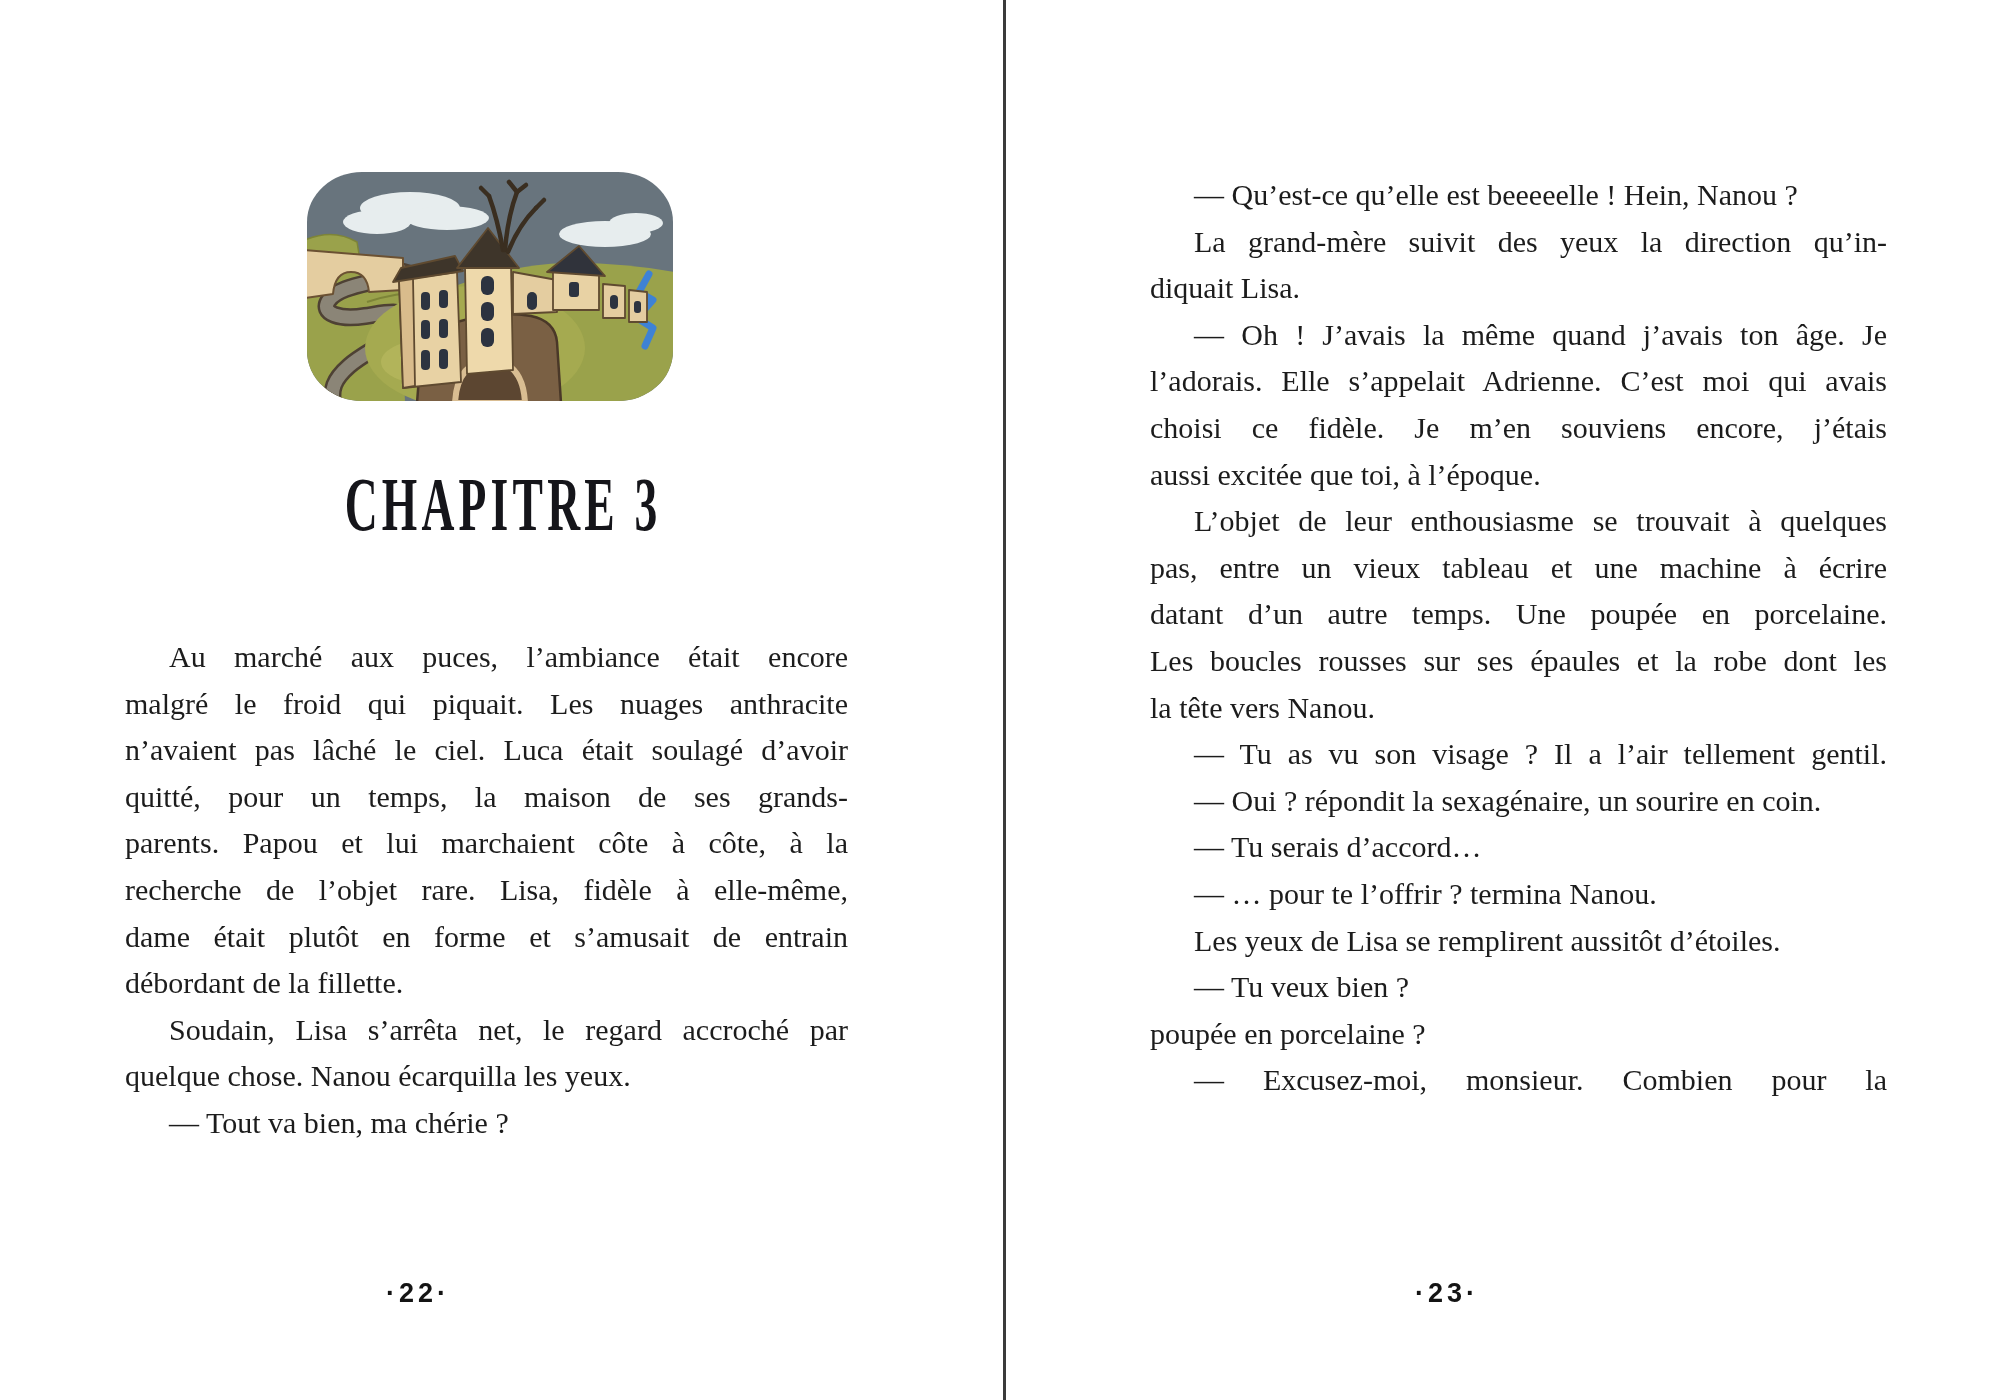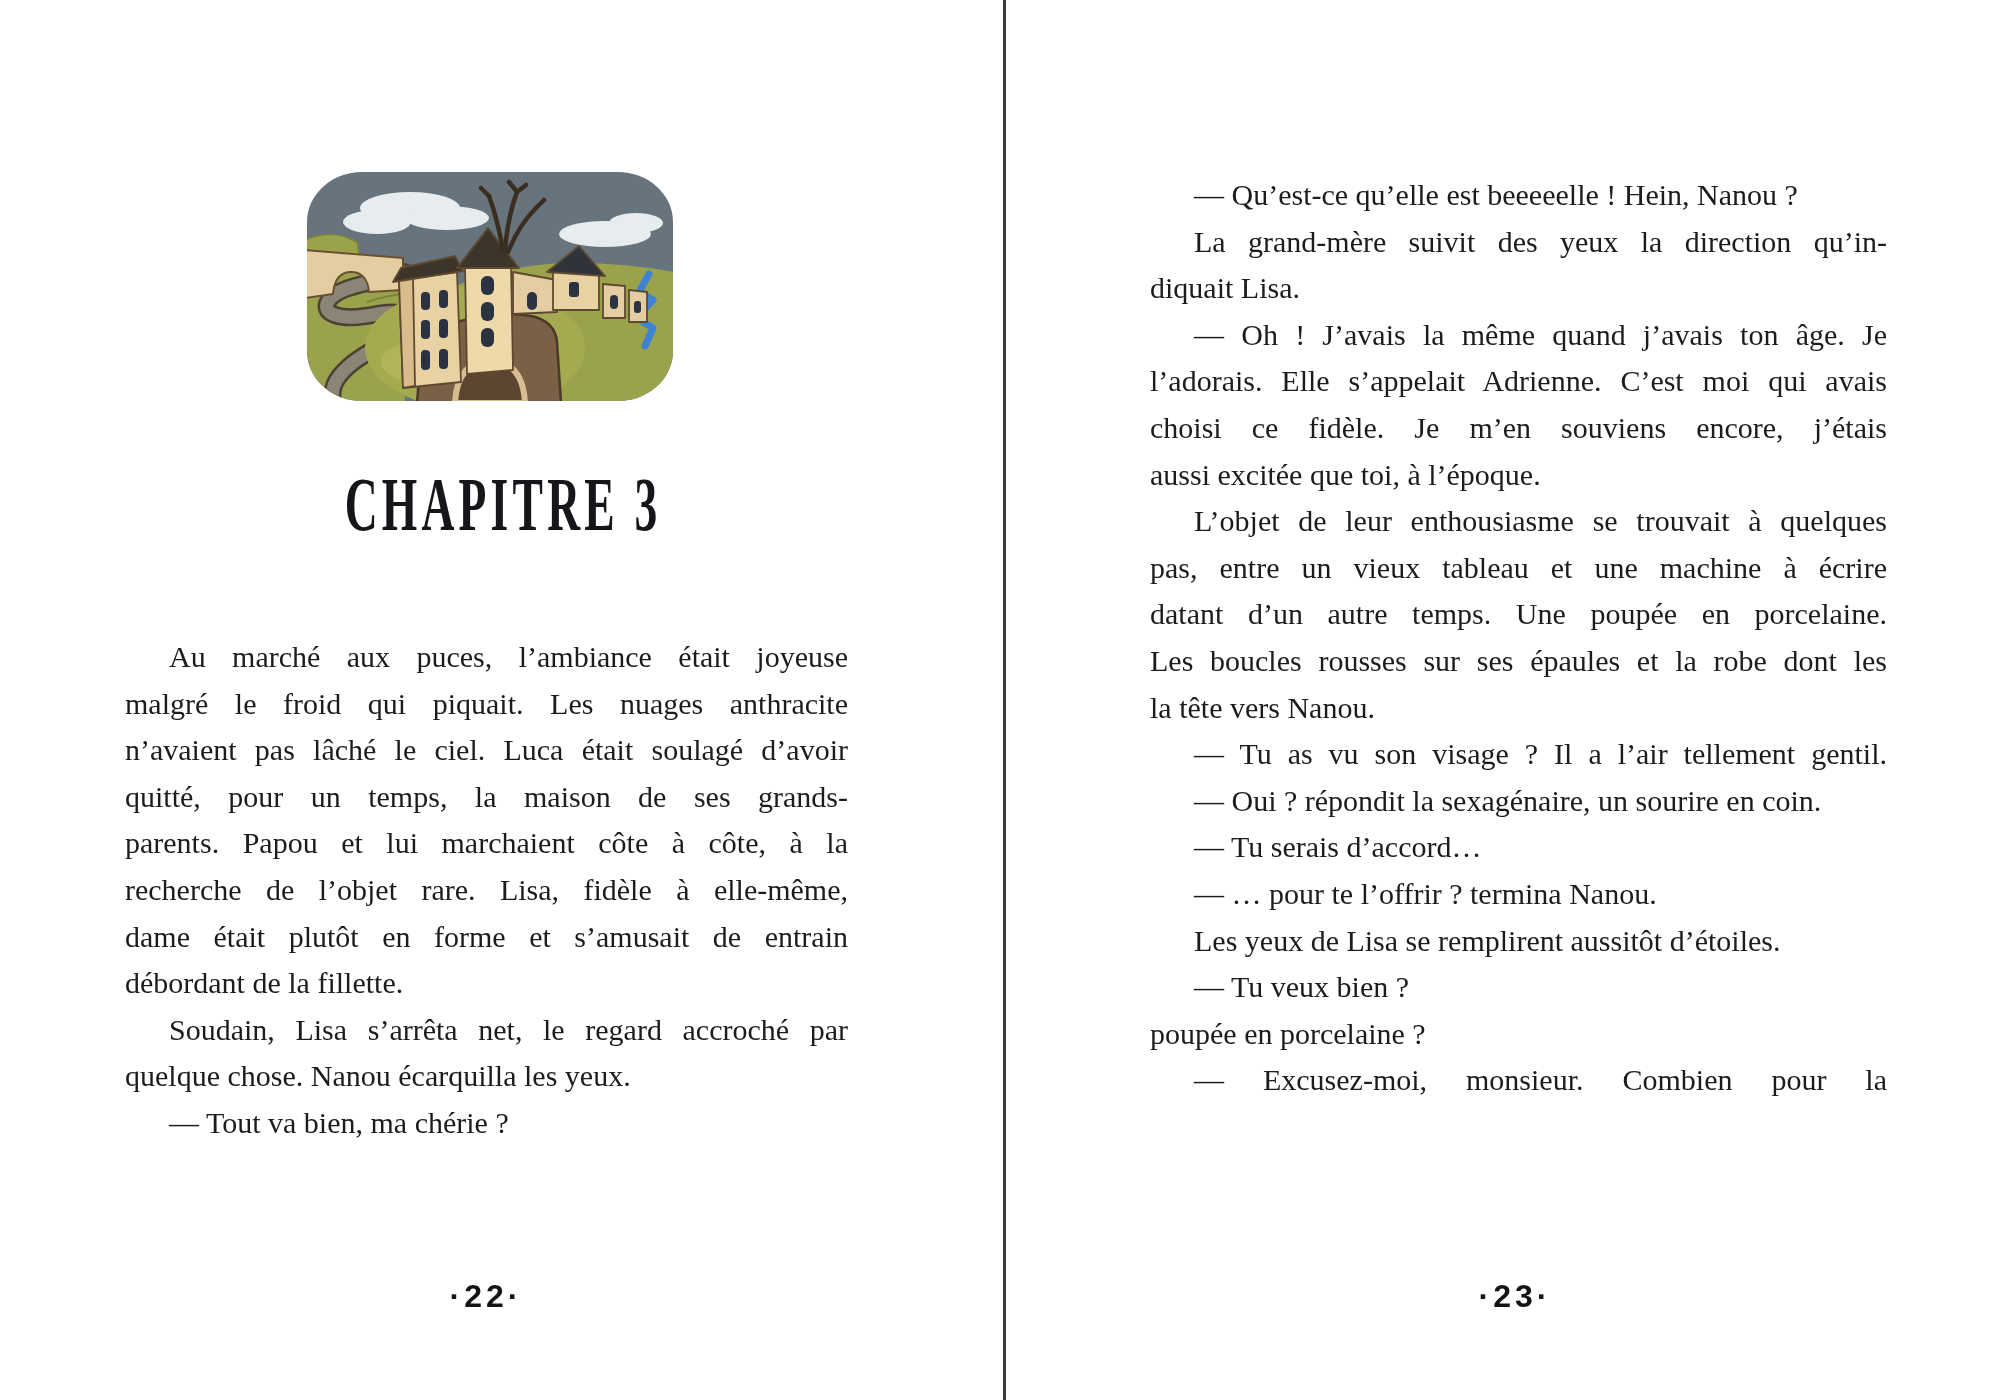--- a/index.html
+++ b/index.html
@@ -48,25 +48,25 @@
     text-align:justify;
     text-align-last:justify;
     white-space:normal;
   }
   .line.end    { text-align-last:left; }
   .line.indent { text-indent:44px; }
   .pagenum {
     position:absolute; top:1278px;
     width:200px;
     font-family:"Liberation Sans", sans-serif;
-    font-size:32px;
+    font-size:27px;
     font-weight:600;
     letter-spacing:4px;
     color:#141414;
-    text-align:center;
+    text-align:left;
   }
   .pagenum.leftpage  { left:386px; }
   .pagenum.rightpage { left:1415px; }
 </style>
 </head>
 <body>
 
 <div>
 
   <div>
@@ -156,21 +156,21 @@
           </g>
         </g>
       </svg>
     </div>
 
     <div class="chapter-title-wrap">
       <span class="chapter-title">CHAPITRE 3</span>
     </div>
 
     <div class="textblock leftpage">
-        <div class="line indent">Au marché aux puces, l’ambiance était joyeuse</div>
+        <div class="line indent">Au marché aux puces, l’ambiance était encore</div>
         <div class="line">malgré le froid qui piquait. Les nuages anthracite</div>
         <div class="line">n’avaient pas lâché le ciel. Luca était soulagé d’avoir</div>
         <div class="line">quitté, pour un temps, la maison de ses grands-</div>
         <div class="line">parents. Papou et lui marchaient côte à côte, à la</div>
         <div class="line">recherche de l’objet rare. Lisa, fidèle à elle-même,</div>
         <div class="line">dame était plutôt en forme et s’amusait de entrain</div>
         <div class="line end">débordant de la fillette.</div>
         <div class="line indent">Soudain, Lisa s’arrêta net, le regard accroché par</div>
         <div class="line end">quelque chose. Nanou écarquilla les yeux.</div>
         <div class="line indent end">— Tout va bien, ma chérie ?</div>

